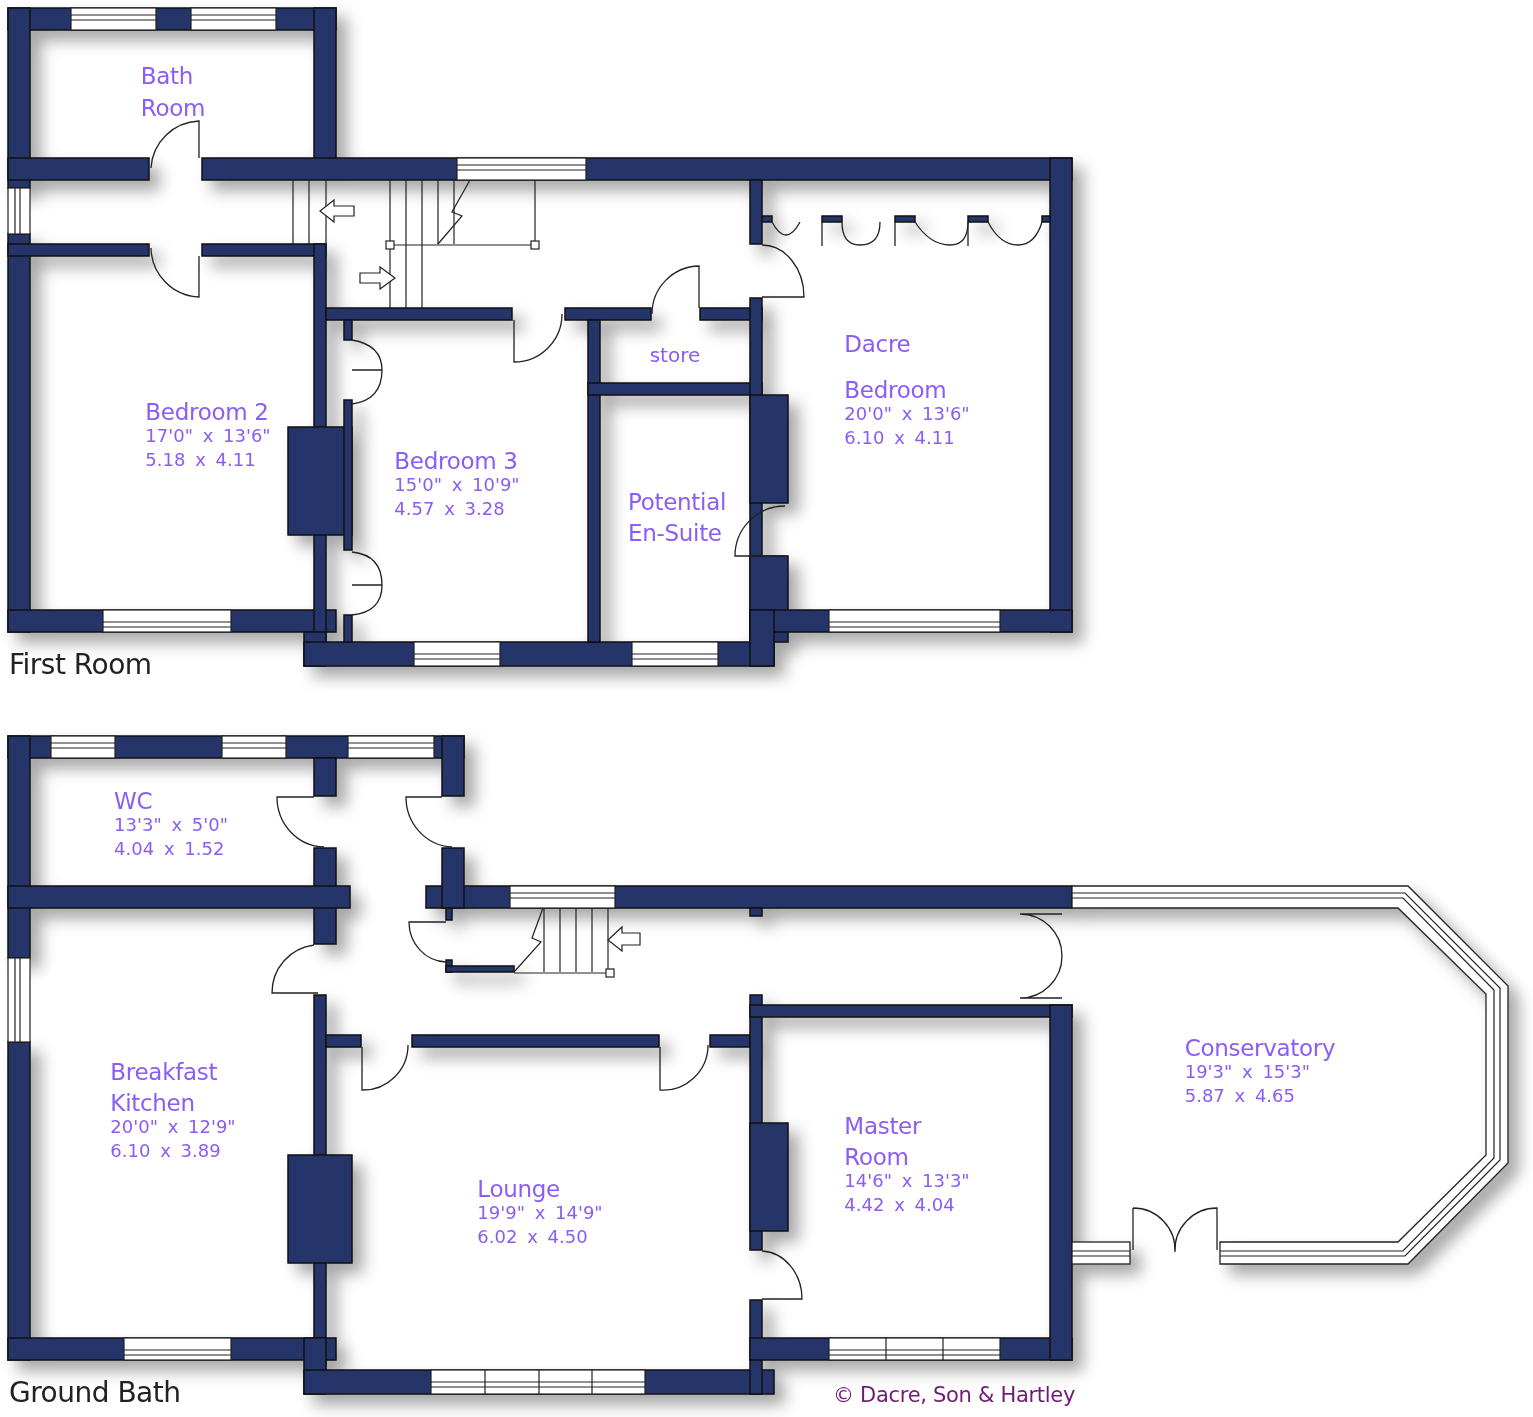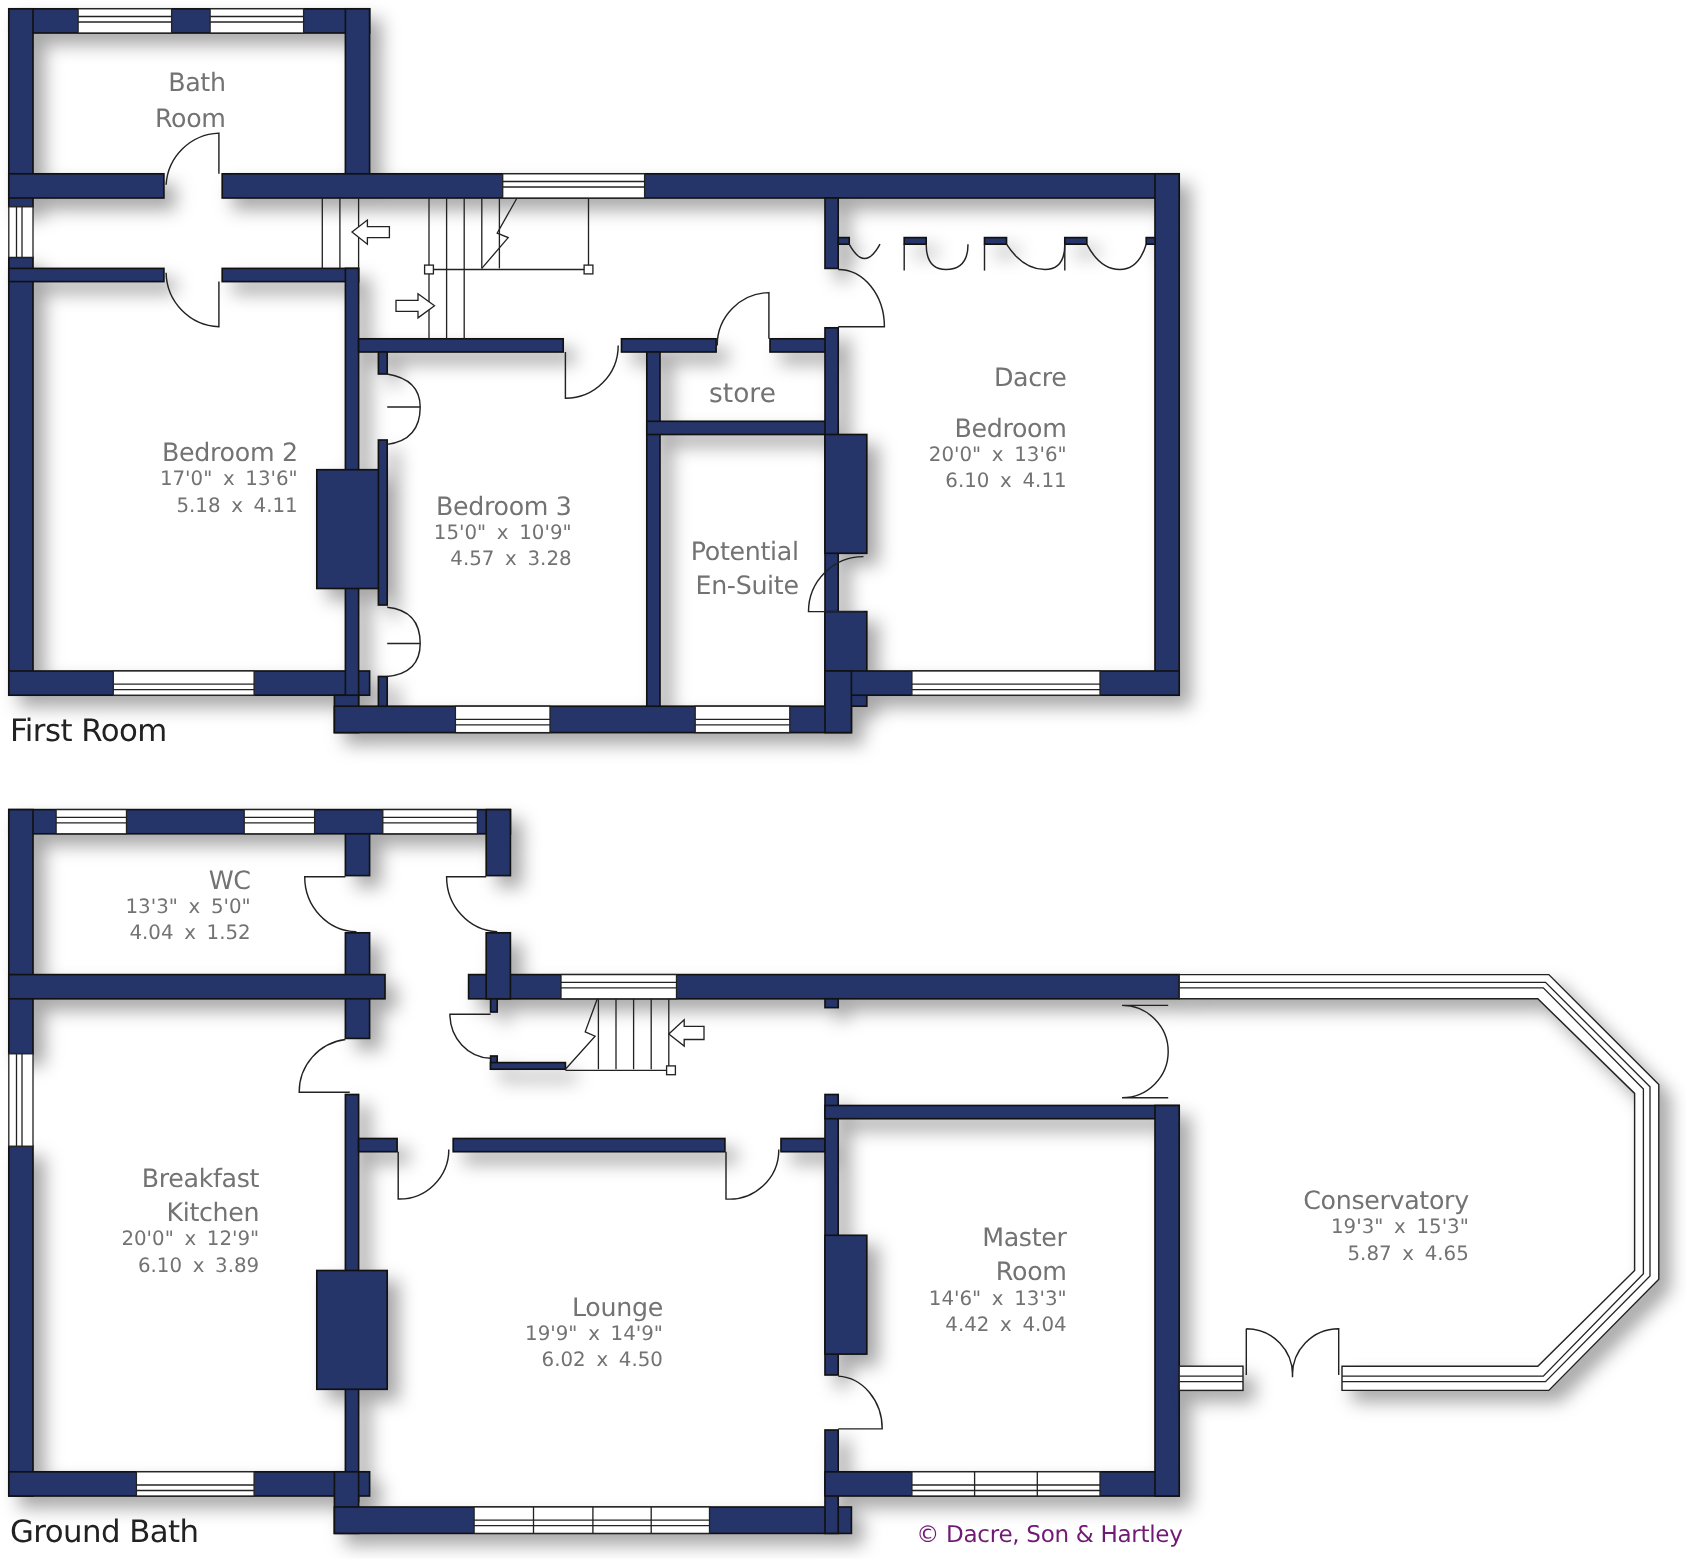--- a/index.html
+++ b/index.html
@@ -6,21 +6,21 @@
   body { width: 1533px; height: 1417px; position: relative; overflow: hidden;
          font-family: "DejaVu Sans", sans-serif; }
   svg.plan { position: absolute; left: 0; top: 0; }
   .wall { fill: #25356a; stroke: #111; stroke-width: 1.5; }
   .win { fill: #ffffff; stroke: #222; stroke-width: 1.2; }
   .winline { stroke: #222; stroke-width: 1.2; fill: none; }
   .door { fill: none; stroke: #222; stroke-width: 1.3; }
   .stair { fill: none; stroke: #222; stroke-width: 1.2; }
   .arrow { fill: #fff; stroke: #222; stroke-width: 1.2; }
   .cons { fill: #fff; stroke: #222; stroke-width: 1.3; }
-  .label { position: absolute; text-align: right; color: #737373; line-height: 1.05;
+  .label { position: absolute; text-align: left; color: #8b5cf6; line-height: 1.05;
            transform: translateX(-50%); white-space: nowrap; }
   .label .name { font-size: 23px; display: block; letter-spacing: -0.3px; }
   .label .dim { font-size: 18px; display: block; line-height: 1.3; word-spacing: 4px; }
   .floor-title { position: absolute; font-size: 28px; color: #222; letter-spacing: -0.5px; }
   .copyright { position: absolute; font-size: 21px; color: #701a75; letter-spacing: -0.3px; }
   .shadow { filter: drop-shadow(10px 10px 8px rgba(0,0,0,0.35)); }
 </style>
 </head>
 <body>
 
@@ -243,21 +243,21 @@
   <span class="dim">5.18 x 4.11</span>
 </div>
 
 <div class="label" style="left:457px; top:449px;">
   <span class="name">Bedroom 3</span>
   <span class="dim">15'0" x 10'9"</span>
   <span class="dim">4.57 x 3.28</span>
 </div>
 
 <div class="label" style="left:675px; top:342px;">
-  <span class="dim" style="font-size:24px;">store</span>
+  <span class="dim" style="font-size:20px;">store</span>
 </div>
 
 <div class="label" style="left:677px; top:490px;">
   <span class="name">Potential</span>
   <span class="name" style="margin-top:7px;">En-Suite</span>
 </div>
 
 <div class="label" style="left:907px; top:332px;">
   <span class="name">Dacre</span>
   <span class="name" style="margin-top:22px;">Bedroom</span>
@@ -286,21 +286,21 @@
   <span class="dim">6.02 x 4.50</span>
 </div>
 
 <div class="label" style="left:907px; top:1114px;">
   <span class="name">Master</span>
   <span class="name" style="margin-top:7px;">Room</span>
   <span class="dim">14'6" x 13'3"</span>
   <span class="dim">4.42 x 4.04</span>
 </div>
 
-<div class="label" style="left:1260px; top:1080px;">
+<div class="label" style="left:1260px; top:1036px;">
   <span class="name">Conservatory</span>
   <span class="dim">19'3" x 15'3"</span>
   <span class="dim">5.87 x 4.65</span>
 </div>
 
 <div class="floor-title" style="left:9px; top:1376px;">Ground Bath</div>
 
 <div class="copyright" style="left:833px; top:1383px;">© Dacre, Son &amp; Hartley</div>
 
 </body></html>

